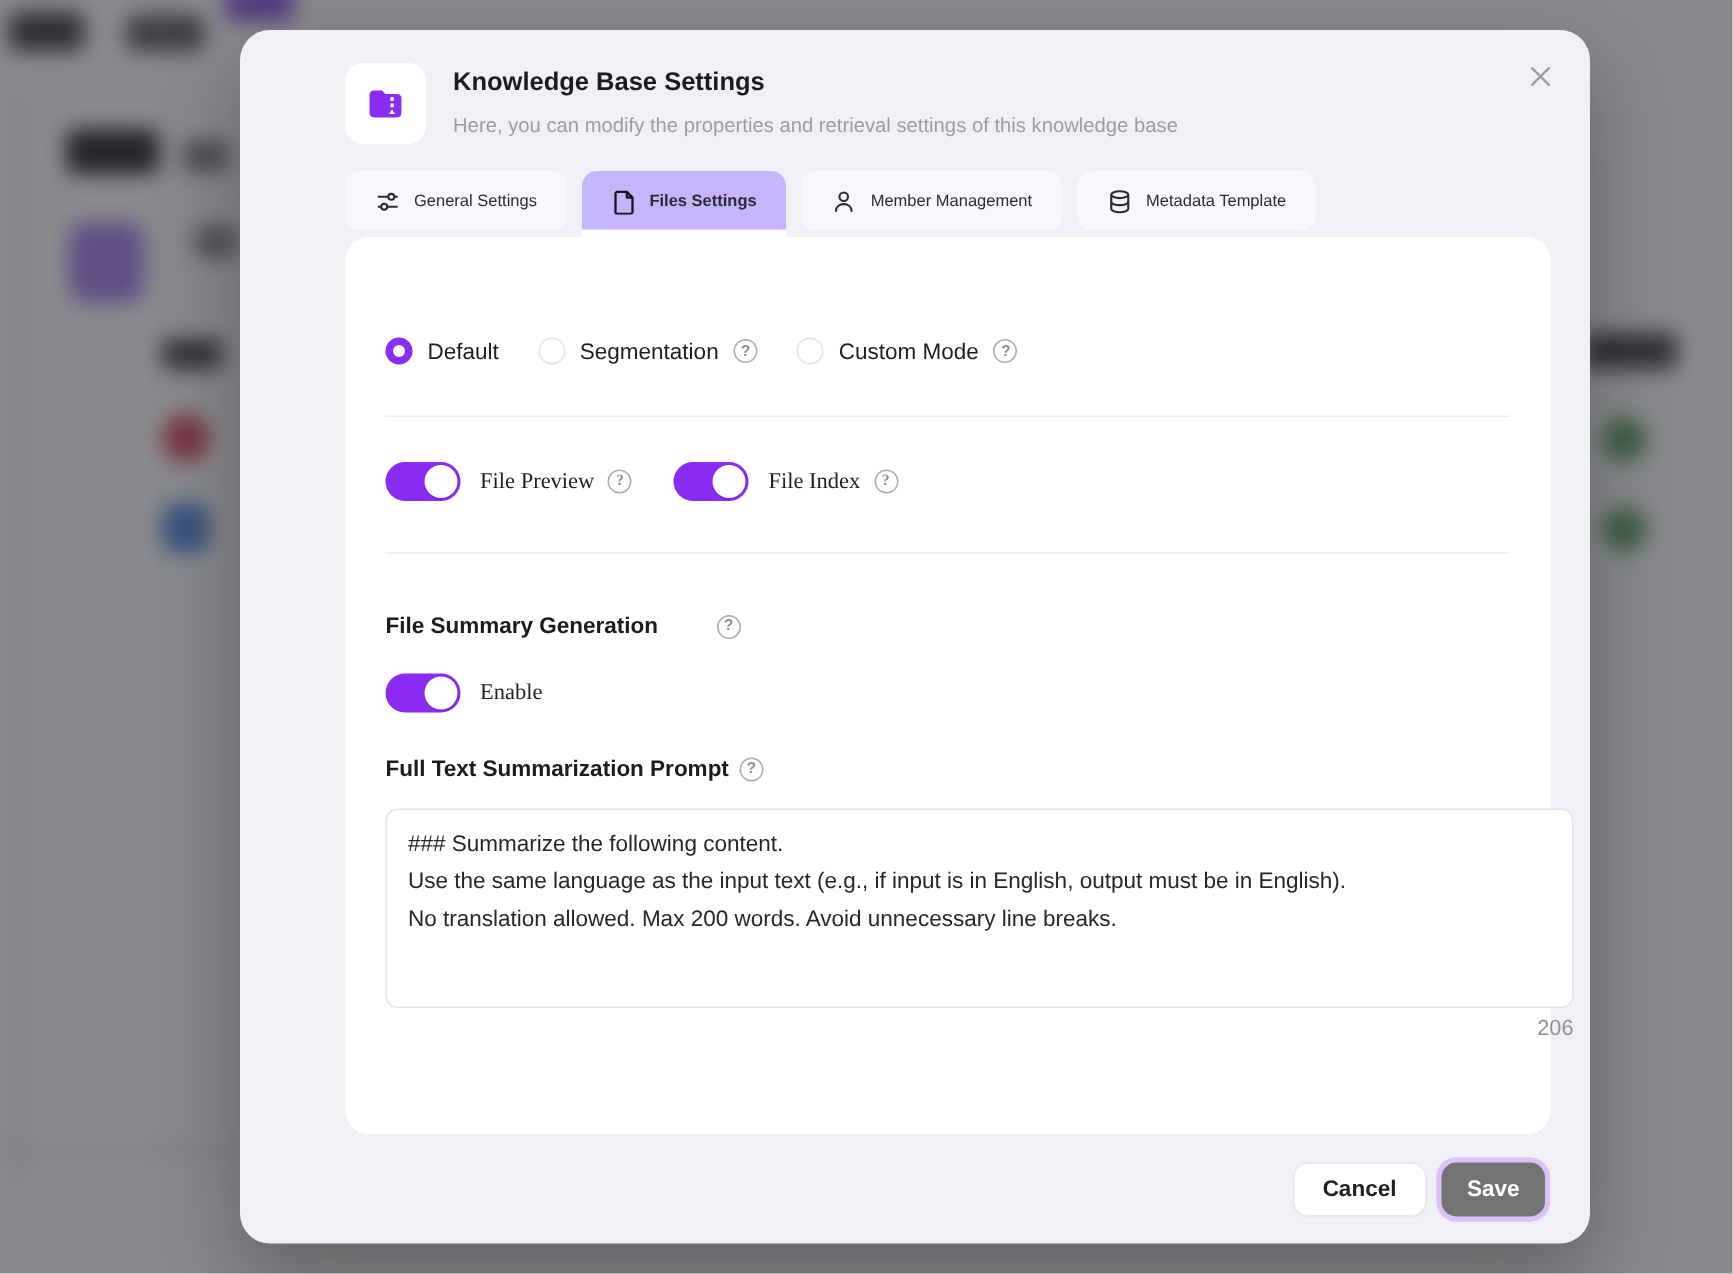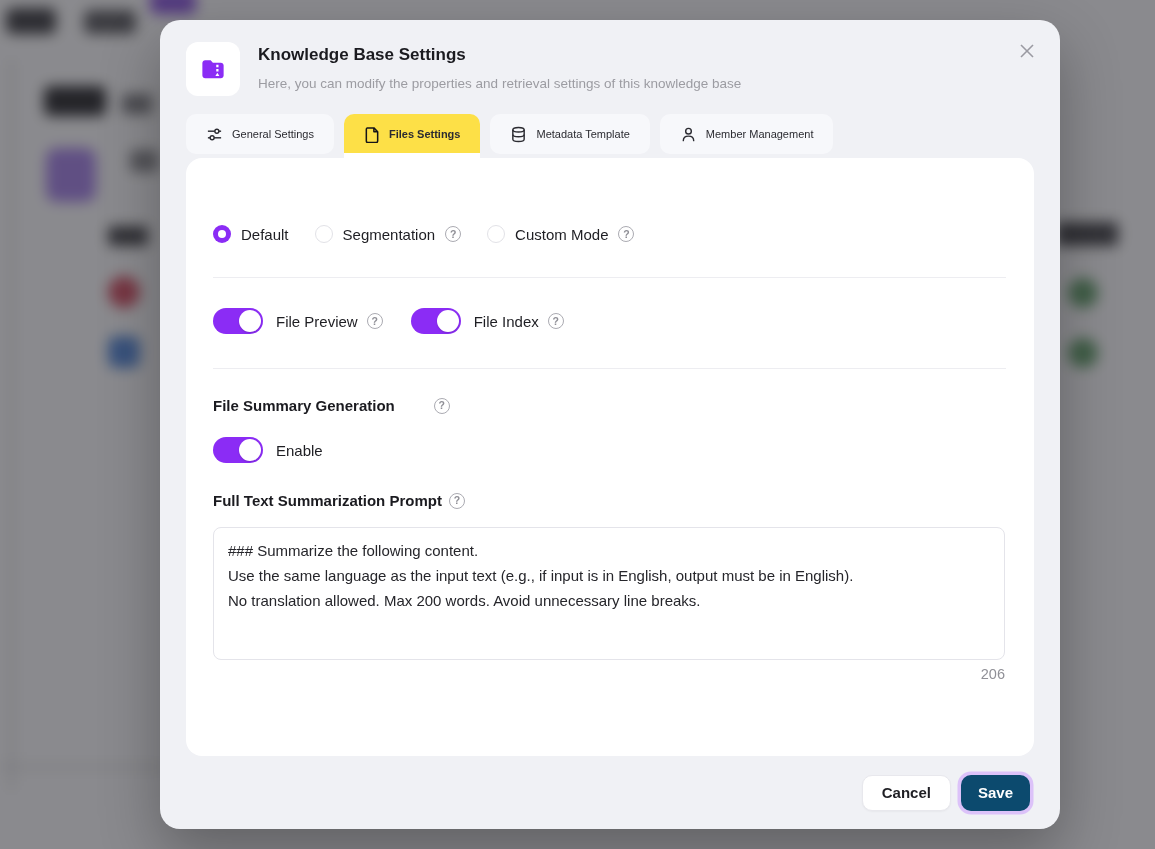--- a/index.html
+++ b/index.html
@@ -22,36 +22,36 @@
   .s-red    { left:128px; top:296px; width:32px;  height:32px; background:#C94F63; border-radius:50%; }
   .s-blue   { left:128px; top:356px; width:32px;  height:32px; background:#5584CF; border-radius:8px; }
   .s-green1 { left:1088px; top:298px; width:30px; height:30px; background:#639B6C; border-radius:50%; }
   .s-green2 { left:1088px; top:358px; width:30px; height:30px; background:#639B6C; border-radius:50%; }
   .s-row    { left:20px; top:786px; width:165px; height:2px; background:#B9B9BE; }
   .bg-overlay { position:absolute; inset:0; background:rgba(25,25,30,0.47); }
 
   
   .modal { position:absolute; left:160px; top:20px; width:900px; height:809px;
            background:#F0F1F5; border-radius:20px; display:flex; flex-direction:column;
-           box-shadow:0 24px 60px rgba(0,0,0,0.3); }
+           box-shadow:0 24px 60px rgba(0,0,0,0.3);padding-left:44px; }
 
   .modal-header { padding:22px 26px 18px; display:flex; gap:18px; align-items:flex-start; position:relative; }
   .kb-icon-wrap { width:54px; height:54px; background:#fff; border-radius:12px;
                   display:flex; align-items:center; justify-content:center; flex:none; }
   .modal-title { font-size:17px; font-weight:700; color:#1B1B20; padding-top:3px; }
   .modal-subtitle { font-size:13.5px; color:#9C9CA2; margin-top:11px; }
   .close-btn { position:absolute; right:22px; top:20px; width:22px; height:22px; cursor:pointer;
                display:flex; align-items:center; justify-content:center; background:none; border:none; }
 
   
   .tab-bar { display:flex; gap:10px; padding:0 26px; align-items:flex-start; }
   .tab { display:flex; align-items:center; gap:9px; height:40px; padding:0 20px;
          background:#F7F8FB; border-radius:10px; font-size:11px; font-weight:500;
          color:#2B2B31; cursor:pointer; border:none; position:relative; white-space:nowrap; }
-  .tab.active { background:#fde047; font-weight:700; border-radius:10px 10px 0 0; z-index:2; }
+  .tab.active { background:#c4b5fd; font-weight:700; border-radius:10px 10px 0 0; z-index:2; }
   .tab.active::after { content:''; position:absolute; left:0; right:0; bottom:-5px; height:6px; background:#fff; }
   .tab svg { flex:none; }
 
   
   .content-panel { margin:4px 26px 0; background:#fff; border-radius:16px; flex:1;
                    padding:40px 28px 0 27px; position:relative; z-index:1; }
 
   .section-title { font-size:15px; font-weight:700; color:#1B1B20; display:flex; align-items:center; gap:7px; }
 
   .help { width:16px; height:16px; border:1px solid #ABABB2; border-radius:50%; color:#8F8F96;
@@ -60,44 +60,44 @@
 
   .radio-row { display:flex; align-items:center; gap:26px; margin-top:27px; }
   .radio-option { display:flex; align-items:center; gap:10px; font-size:15px; color:#1E1E23; cursor:pointer; }
   .radio { width:18px; height:18px; border-radius:50%; position:relative; flex:none; }
   .radio.checked { background:#8B2CF5; }
   .radio.checked::after { content:''; position:absolute; inset:5px; background:#fff; border-radius:50%; }
   .radio.unchecked { background:#fff; border:1.5px solid #E2E2E7; }
 
   .divider { height:1px; background:#EDEDF1; margin-top:34px; }
 
-  .toggle-row { display:flex; align-items:center; gap:28px; margin-top:30px; }
+  .toggle-row { display:flex; align-items:center; gap:28px; margin-top:30px;font-family:Liberation Serif, serif; }
   .toggle-group { display:flex; align-items:center; gap:13px; font-size:15px; color:#1E1E23; }
   .toggle { width:50px; height:26px; border-radius:13px; background:#8B2CF5; position:relative;
             flex:none; border:none; cursor:pointer; }
   .toggle::after { content:''; position:absolute; top:2px; right:2px; width:22px; height:22px;
                    background:#fff; border-radius:50%; box-shadow:0 1px 2px rgba(0,0,0,0.15); }
   .toggle-label { display:flex; align-items:center; gap:9px; }
 
-  .mt-sec { margin-top:28px;gap:39px; }
+  .mt-sec { margin-top:40px;gap:39px; }
   .prompt-title { margin-top:29px; }
 
   .prompt-box { width:792px; height:133px; margin-top:18px; border:1px solid #E4E4EA; border-radius:8px;
                 padding:10px 14px; font-size:15px; line-height:25px; color:#26262B; resize:none;
                 font-family:"Liberation Sans", sans-serif; display:block; background:#fff; }
   .char-count { width:792px; text-align:right; color:#909097; font-size:14.5px; margin-top:6px; }
 
   
   .modal-footer { height:73px; display:flex; align-items:center; justify-content:flex-end;
                   gap:10px; padding:0 27px; flex:none; }
   .btn { height:36px; border-radius:10px; font-size:15px; font-weight:700; cursor:pointer;
          font-family:"Liberation Sans", sans-serif; }
   .btn-cancel { padding:0 19px; background:#fff; border:1px solid #E8E8ED; color:#1F1F24;
                 box-shadow:0 1px 2px rgba(0,0,0,0.04); }
-  .btn-save { padding:0 17px; background:#0c4a6e; border:none; color:#fff;
+  .btn-save { padding:0 17px; background:#737373; border:none; color:#fff;
               box-shadow:0 0 0 3.5px #DCC2F9; margin-right:3px; }
 </style>
 </head>
 <body>
 
 <div class="bg-page">
   <div class="bg-shape s-tab1"></div>
   <div class="bg-shape s-tab2"></div>
   <div class="bg-shape s-chip"></div>
   <div class="bg-shape s-vline"></div>
@@ -150,32 +150,32 @@
     </button>
     <button class="tab active">
       <svg width="16" height="17" viewBox="0 0 16 18">
         <path d="M3 2 h7 l4 4 v10 a1.5 1.5 0 0 1 -1.5 1.5 h-9 A1.5 1.5 0 0 1 2 16 V3.5 A1.5 1.5 0 0 1 3 2 Z" fill="none" stroke="#141418" stroke-width="1.6" stroke-linejoin="round"></path>
         <path d="M10 2 v4 h4" fill="none" stroke="#141418" stroke-width="1.6" stroke-linejoin="round"></path>
       </svg>
       <span>Files Settings</span>
     </button>
     <button class="tab">
       <svg width="17" height="17" viewBox="0 0 18 18">
+        <circle cx="9" cy="5.5" r="3" fill="none" stroke="#2B2B31" stroke-width="1.5"></circle>
+        <path d="M3.5 15.5 c0 -3 2.4 -4.8 5.5 -4.8 s5.5 1.8 5.5 4.8" fill="none" stroke="#2B2B31" stroke-width="1.5" stroke-linecap="round"></path>
+      </svg>
+      <span>Member Management</span>
+    </button>
+    <button class="tab">
+      <svg width="17" height="17" viewBox="0 0 18 18">
         <ellipse cx="9" cy="4" rx="6" ry="2.4" fill="none" stroke="#2B2B31" stroke-width="1.5"></ellipse>
         <path d="M3 4 v5 c0 1.3 2.7 2.4 6 2.4 s6 -1.1 6 -2.4 V4" fill="none" stroke="#2B2B31" stroke-width="1.5"></path>
         <path d="M3 9 v5 c0 1.3 2.7 2.4 6 2.4 s6 -1.1 6 -2.4 V9" fill="none" stroke="#2B2B31" stroke-width="1.5"></path>
       </svg>
       <span>Metadata Template</span>
-    </button>
-    <button class="tab">
-      <svg width="17" height="17" viewBox="0 0 18 18">
-        <circle cx="9" cy="5.5" r="3" fill="none" stroke="#2B2B31" stroke-width="1.5"></circle>
-        <path d="M3.5 15.5 c0 -3 2.4 -4.8 5.5 -4.8 s5.5 1.8 5.5 4.8" fill="none" stroke="#2B2B31" stroke-width="1.5" stroke-linecap="round"></path>
-      </svg>
-      <span>Member Management</span>
     </button>
   </div>
 
   <div class="content-panel">
 
 
     <div class="radio-row">
       <label class="radio-option">
         <span class="radio checked"></span>
         <span>Default</span>

